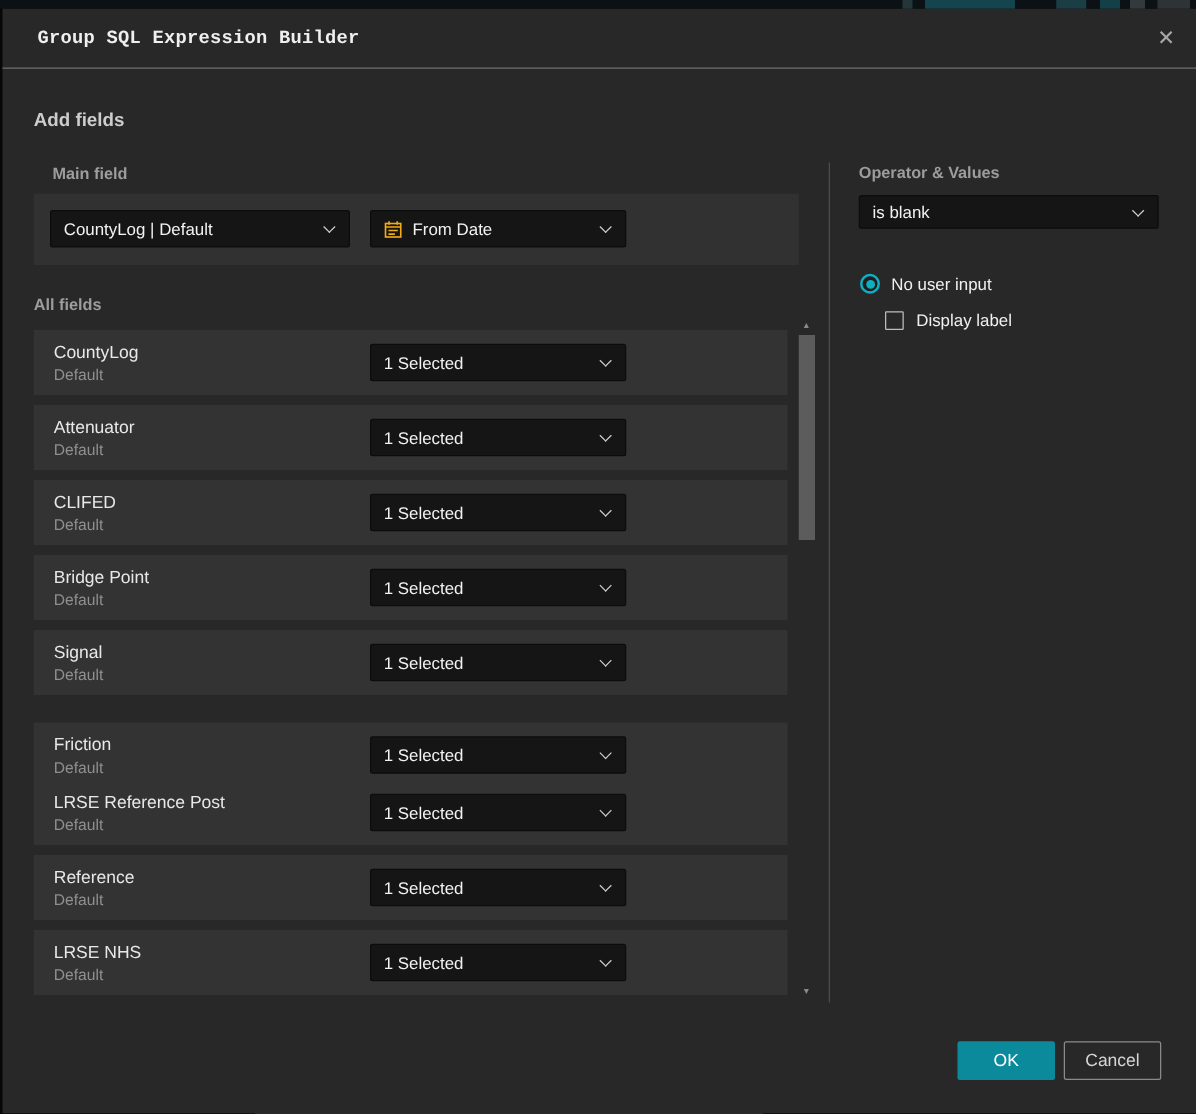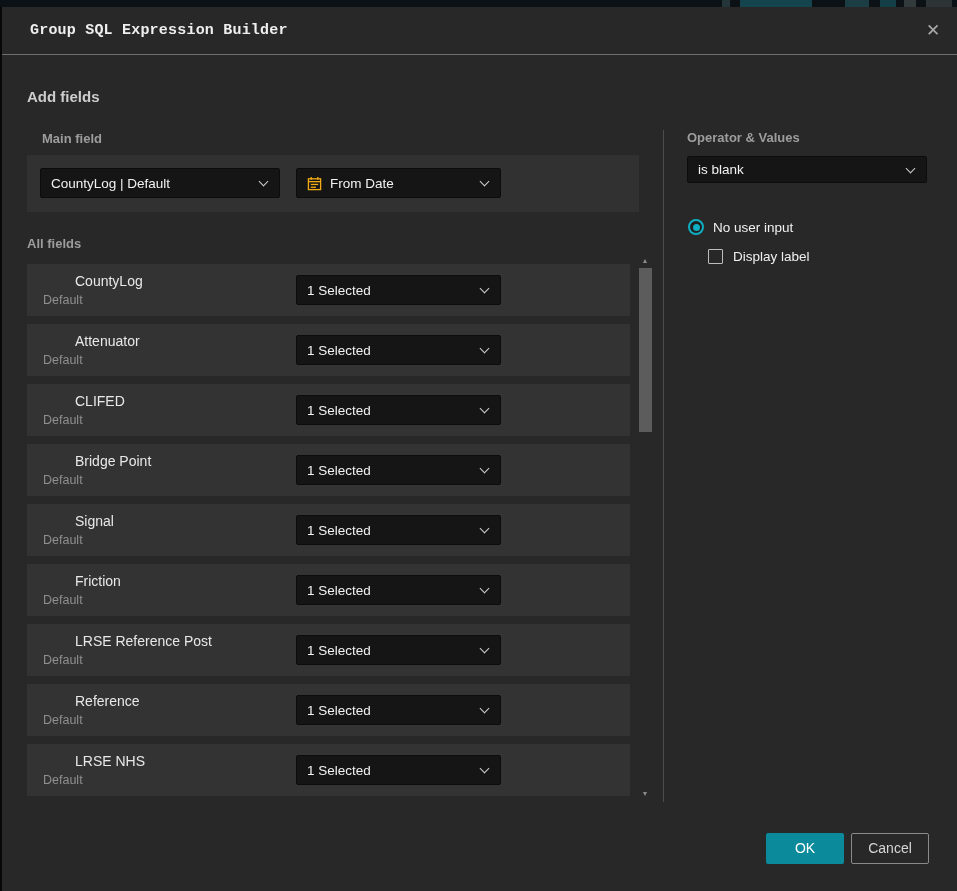--- a/index.html
+++ b/index.html
@@ -26,21 +26,21 @@
   .main-panel { position:absolute; left:25px; top:148px; width:612px; height:57px; background:#313131; }
 
   .dd { position:absolute; height:30px; background:#151515; border:1px solid #0c0c0c; border-radius:2px; color:#f2f2f2; font-size:13.5px; cursor:pointer; display:flex; align-items:center; padding:0 26px 0 10px; }
   .dd .chev { position:absolute; right:12px; top:50%; width:7px; height:7px; margin-top:-5px; border-right:1.5px solid #cfcfcf; border-bottom:1.5px solid #cfcfcf; transform:rotate(45deg); }
   .dd-layer { left:13px; top:13px; width:240px; }
   .dd-field { left:269px; top:13px; width:205px; }
   .dd-field .cal { width:15px; height:15px; margin-right:8px; flex:0 0 auto; }
 
   .rows { position:absolute; left:25px; top:257px; width:603px; }
   .frow { position:absolute; left:0; width:603px; height:52px; background:#333333; }
-  .frow .fname { position:absolute; left:16px; top:9px; font-size:14px; color:#e8e8e8;margin-left:32px; }
+  .frow .fname { position:absolute; left:16px; top:9px; font-size:14px; color:#e8e8e8; }
   .frow .fsub  { position:absolute; left:16px; top:29px; font-size:12.5px; color:#8f8f8f; }
   .frow .dd    { left:269px; top:11px; width:205px; }
 
   
   .sbar-up   { position:absolute; left:636px; top:250px;  width:14px; height:8px; color:#8a8a8a; font-size:7px; line-height:8px; text-align:center; cursor:pointer; }
   .sbar-thumb{ position:absolute; left:637px; top:261px; width:13px; height:164px; background:#5c5c5c; cursor:pointer; }
   .sbar-down { position:absolute; left:636px; top:783px; width:14px; height:8px; color:#8a8a8a; font-size:7px; line-height:8px; text-align:center; cursor:pointer; }
 
   .vdivider { position:absolute; left:661px; top:123px; width:1px; height:672px; background:#4d4d4d; }
 
@@ -141,21 +141,21 @@
           </div>
       </div>
       <div class="frow" style="top:240px;">
         <div class="fname">Signal</div>
         <div class="fsub">Default</div>
         <div class="dd">
             <span>1 Selected</span>
             <span class="chev"></span>
           </div>
       </div>
-      <div class="frow" style="top:300px;">
+      <div class="frow" style="top:314px;">
         <div class="fname">Friction</div>
         <div class="fsub">Default</div>
         <div class="dd">
             <span>1 Selected</span>
             <span class="chev"></span>
           </div>
       </div>
       <div class="frow" style="top:360px;">
         <div class="fname">LRSE Reference Post</div>
         <div class="fsub">Default</div>

